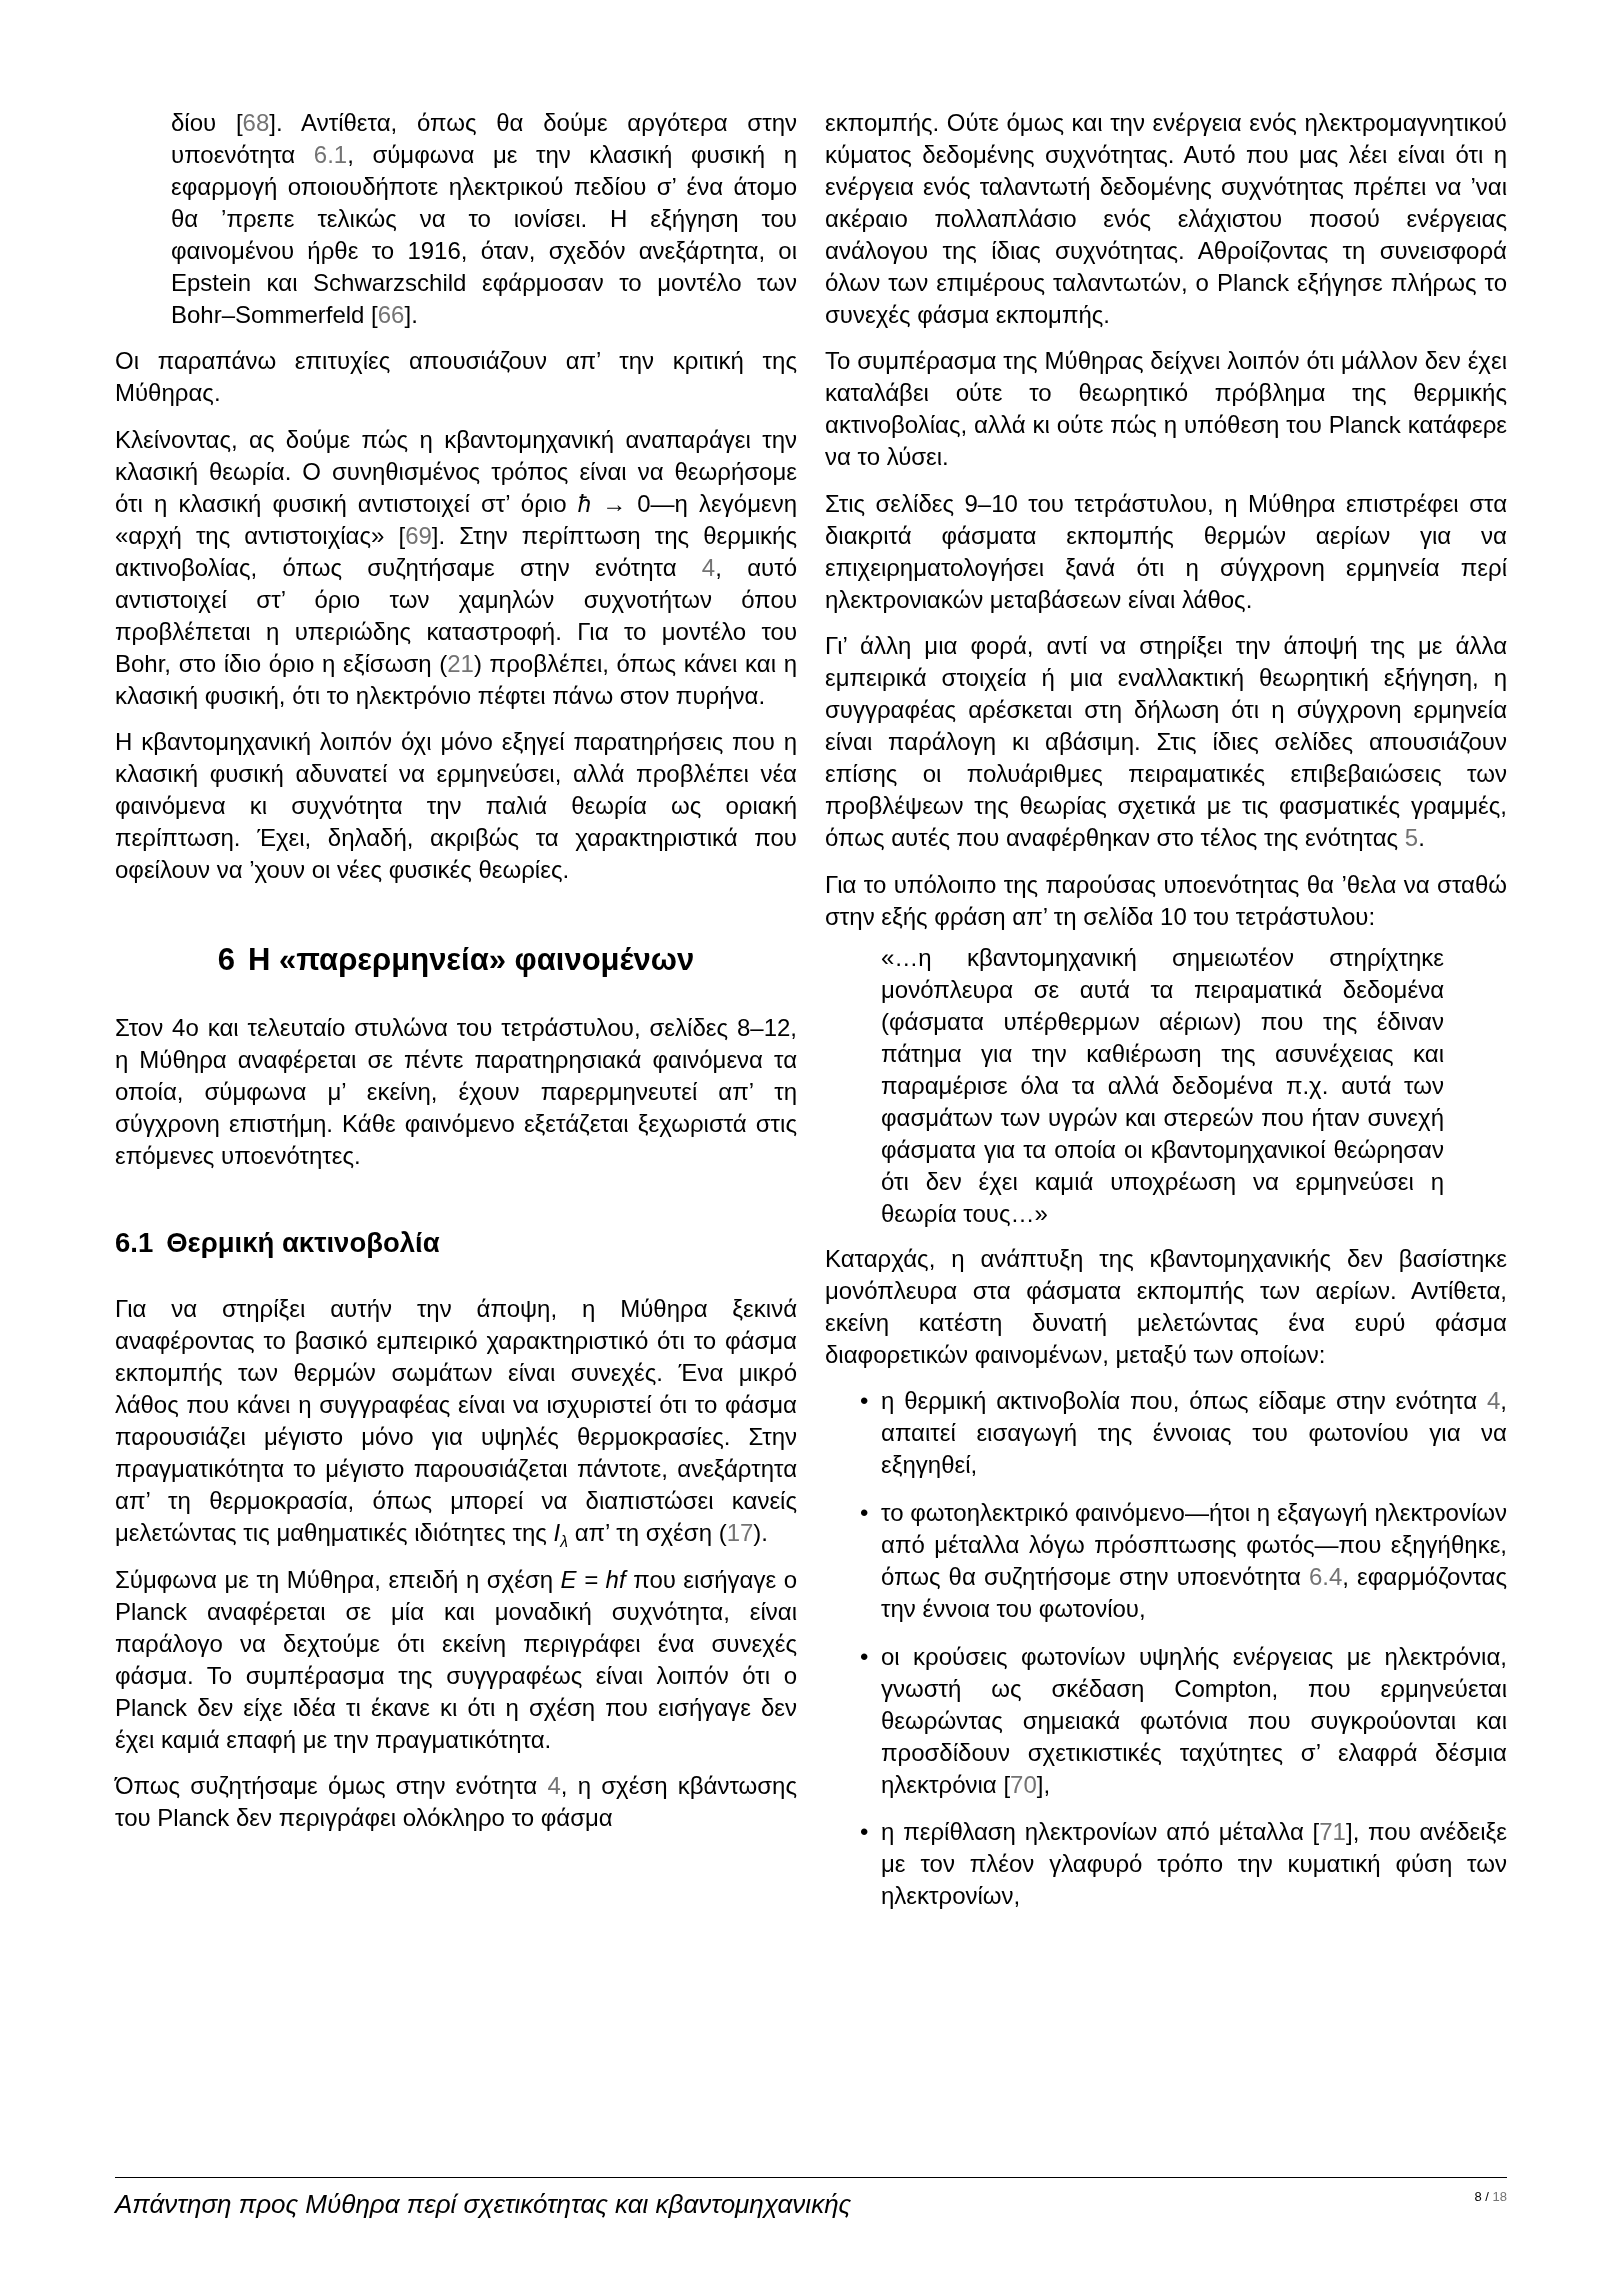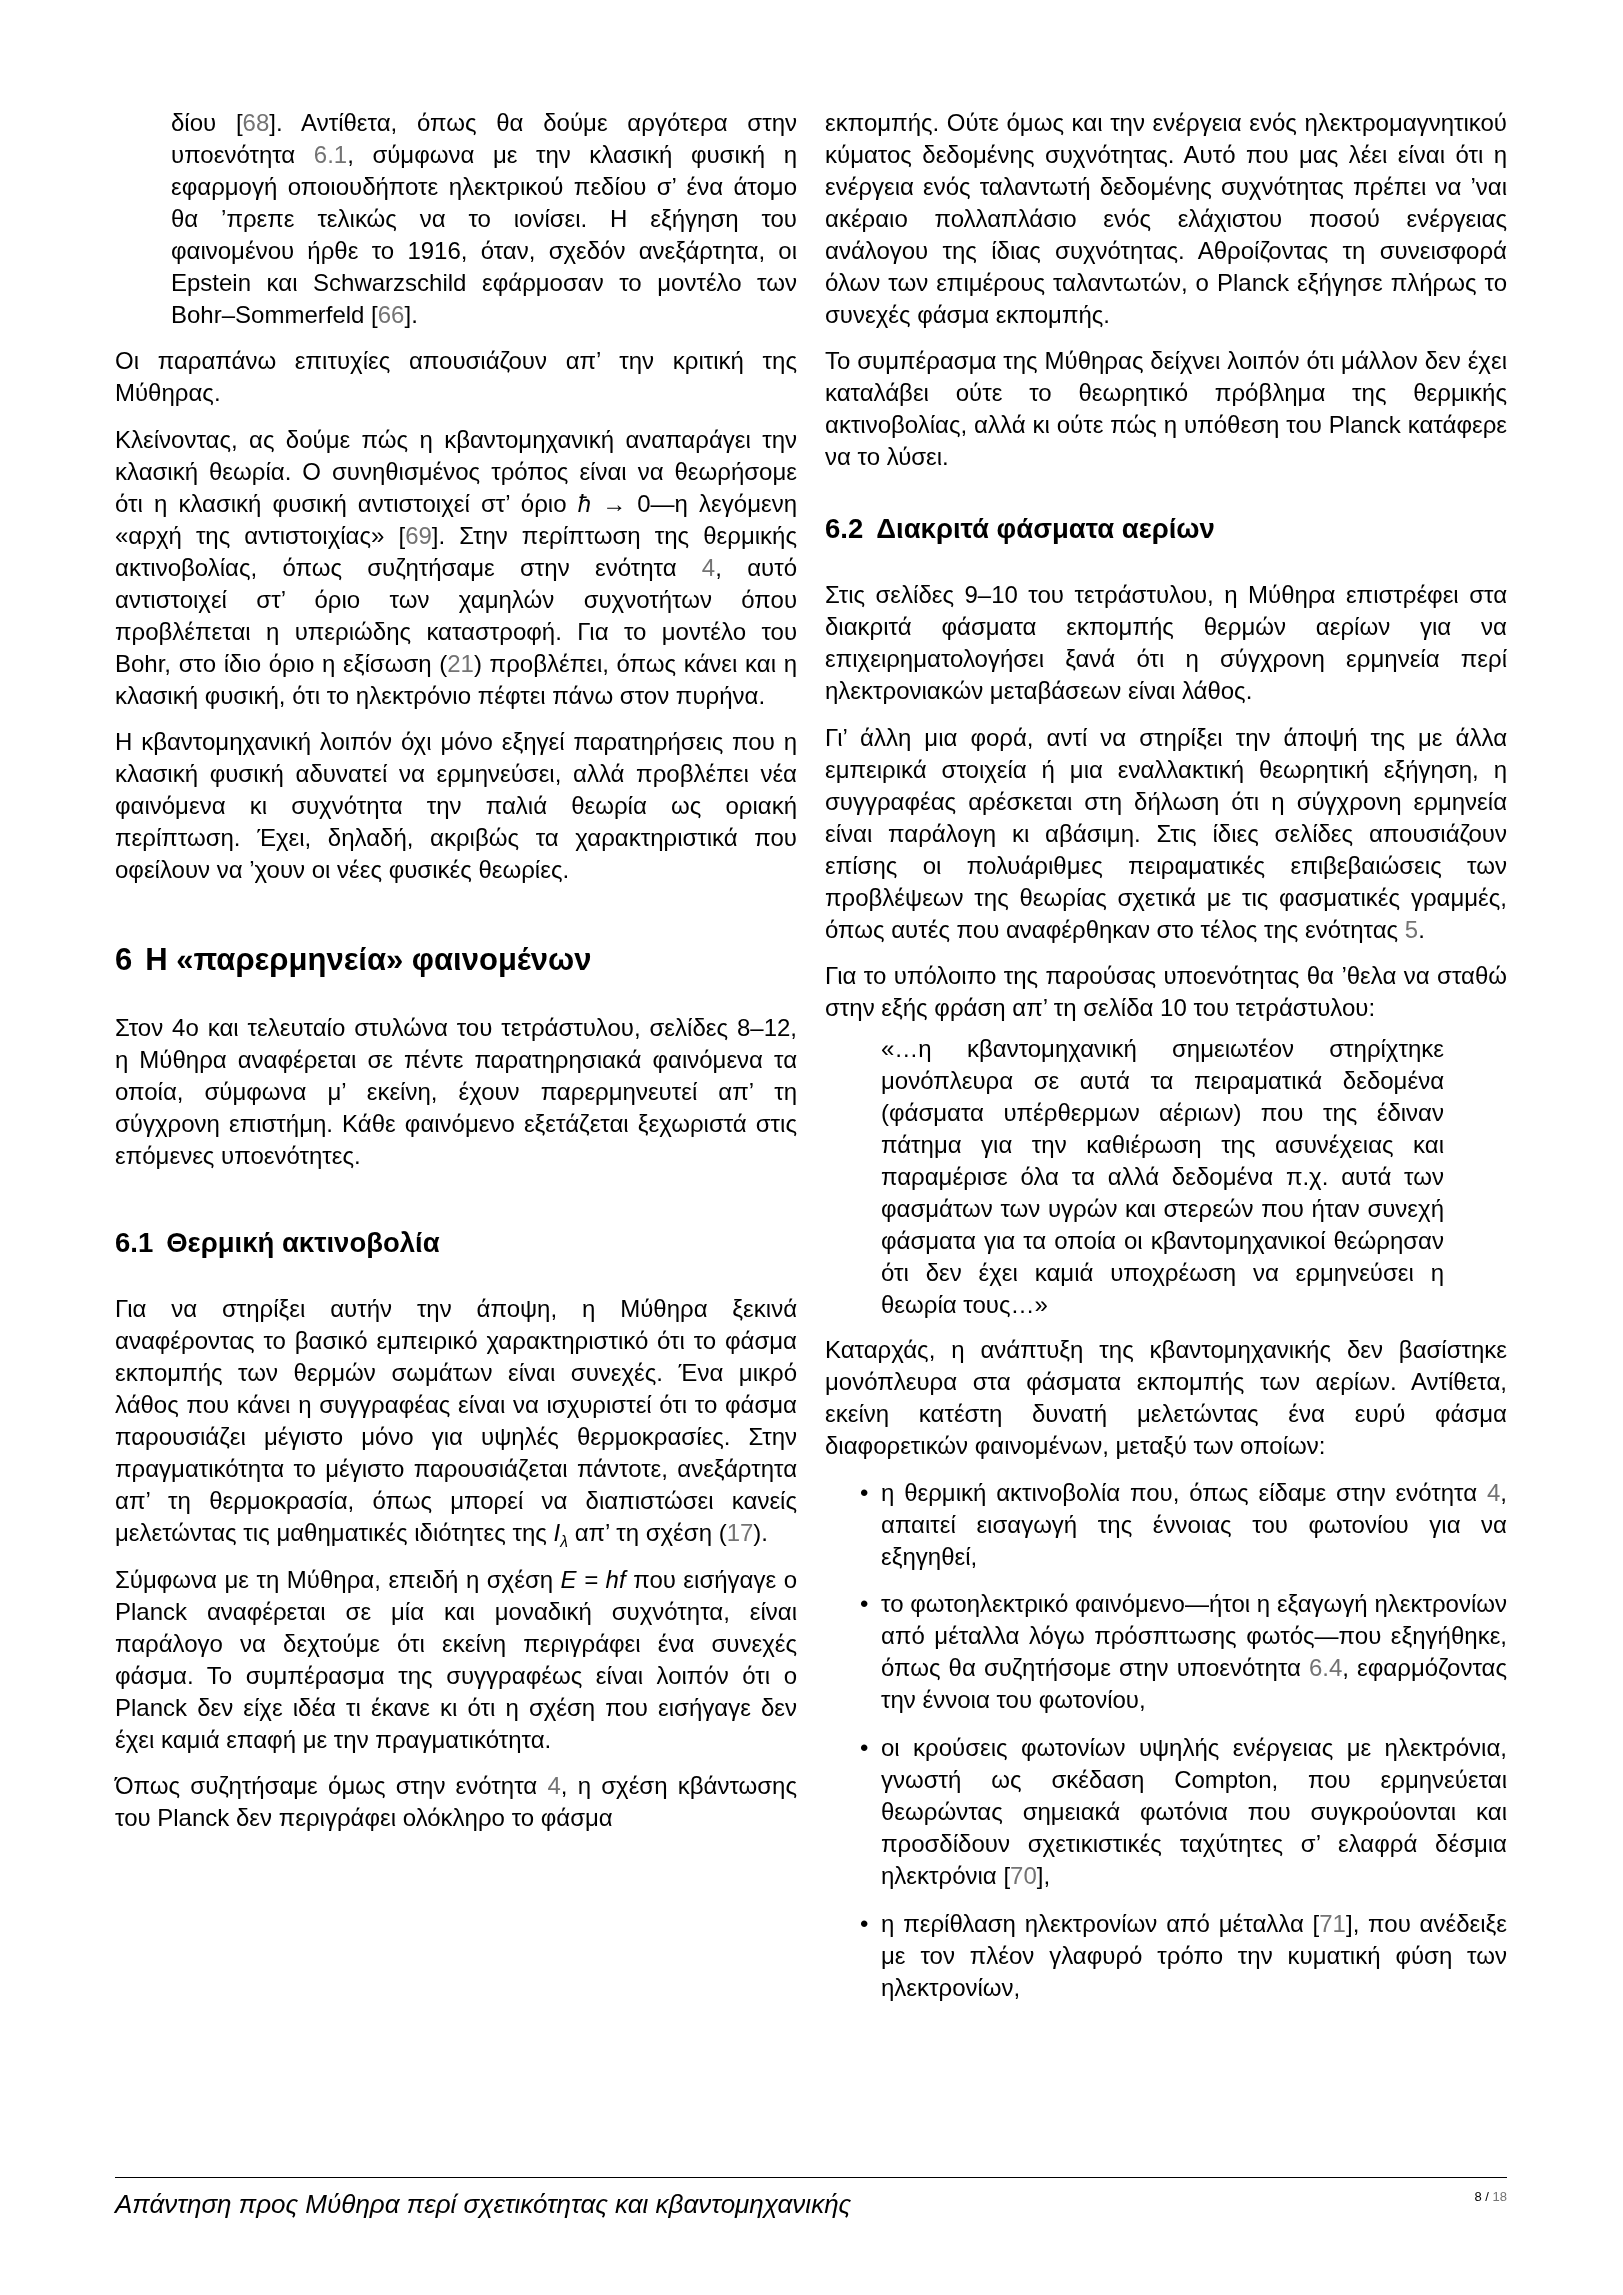--- a/index.html
+++ b/index.html
@@ -16,21 +16,21 @@
   .col.left { left: 115px; }
   .col.right { left: 825px; }
   p { margin: 0 0 14.4px 0; }
   .indent-block { margin-left: 56px; }
   .quote { margin: 9.2px 0 13px 56px; width: 563px; }
   a, .link { color: #737373; text-decoration: none; }
   .i { font-style: italic; }
   h2 {
     font-family: "Liberation Sans", sans-serif;
     font-size: 31px; font-weight: bold; line-height: 37px;
-    margin: 55px 0 34px 0; text-align: left;
+    margin: 55px 0 34px 0; text-align: center;
   }
   h3 {
     font-family: "Liberation Sans", sans-serif;
     font-size: 27.5px; font-weight: bold; line-height: 34px;
     margin: 54px 0 33px 0; text-align: left;
   }
   h2 .num, h3 .num { margin-right: 13px; }
   ul.bullets { list-style: none; margin: 0; padding: 0; }
   ul.bullets li { position: relative; padding-left: 56px; margin-bottom: 15.7px; }
   ul.bullets li .bullet { position: absolute; left: 35px; top: 0; }
@@ -70,21 +70,20 @@
 
     <p><span>Σύμφωνα με τη Μύθηρα, επειδή η σχέση </span><span class="i">E = hf</span><span> που εισήγαγε ο Planck αναφέρεται σε μία και μοναδική συχνότητα, είναι παράλογο να δεχτούμε ότι εκείνη περιγράφει ένα συνεχές φάσμα. Το συμπέρασμα της συγγραφέως είναι λοιπόν ότι ο Planck δεν είχε ιδέα τι έκανε κι ότι η σχέση που εισήγαγε δεν έχει καμιά επαφή με την πραγματικότητα.</span></p>
 
     <p><span>Όπως συζητήσαμε όμως στην ενότητα </span><a class="link">4</a><span>, η σχέση κβάντωσης του Planck δεν περιγράφει ολόκληρο το φάσμα</span></p>
   </div>
 
   <div class="col right">
     <p>εκπομπής. Ούτε όμως και την ενέργεια ενός ηλεκτρομαγνητικού κύματος δεδομένης συχνότητας. Αυτό που μας λέει είναι ότι η ενέργεια ενός ταλαντωτή δεδομένης συχνότητας πρέπει να ’ναι ακέραιο πολλαπλάσιο ενός ελάχιστου ποσού ενέργειας ανάλογου της ίδιας συχνότητας. Αθροίζοντας τη συνεισφορά όλων των επιμέρους ταλαντωτών, ο Planck εξήγησε πλήρως το συνεχές φάσμα εκπομπής.</p>
     <p>Το συμπέρασμα της Μύθηρας δείχνει λοιπόν ότι μάλλον δεν έχει καταλάβει ούτε το θεωρητικό πρόβλημα της θερμικής ακτινοβολίας, αλλά κι ούτε πώς η υπόθεση του Planck κατάφερε να το λύσει.</p>
 
-    <h3 style="margin-top:39px;"><span class="num">6.2</span><span>Διακριτά φάσματα αερίων</span></h3>
 
     <p>Στις σελίδες 9–10 του τετράστυλου, η Μύθηρα επιστρέφει στα διακριτά φάσματα εκπομπής θερμών αερίων για να επιχειρηματολογήσει ξανά ότι η σύγχρονη ερμηνεία περί ηλεκτρονιακών μεταβάσεων είναι λάθος.</p>
 
     <p><span>Γι’ άλλη μια φορά, αντί να στηρίξει την άποψή της με άλλα εμπειρικά στοιχεία ή μια εναλλακτική θεωρητική εξήγηση, η συγγραφέας αρέσκεται στη δήλωση ότι η σύγχρονη ερμηνεία είναι παράλογη κι αβάσιμη. Στις ίδιες σελίδες απουσιάζουν επίσης οι πολυάριθμες πειραματικές επιβεβαιώσεις των προβλέψεων της θεωρίας σχετικά με τις φασματικές γραμμές, όπως αυτές που αναφέρθηκαν στο τέλος της ενότητας </span><a class="link">5</a><span>.</span></p>
 
     <p style="margin-bottom:6.5px;">Για το υπόλοιπο της παρούσας υποενότητας θα ’θελα να σταθώ στην εξής φράση απ’ τη σελίδα 10 του τετράστυλου:</p>
 
     <p class="quote">«…η κβαντομηχανική σημειωτέον στηρίχτηκε μονόπλευρα σε αυτά τα πειραματικά δεδομένα (φάσματα υπέρθερμων αέριων) που της έδιναν πάτημα για την καθιέρωση της ασυνέχειας και παραμέρισε όλα τα αλλά δεδομένα π.χ. αυτά των φασμάτων των υγρών και στερεών που ήταν συνεχή φάσματα για τα οποία οι κβαντομηχανικοί θεώρησαν ότι δεν έχει καμιά υποχρέωση να ερμηνεύσει η θεωρία τους…»</p>
 
     <p>Καταρχάς, η ανάπτυξη της κβαντομηχανικής δεν βασίστηκε μονόπλευρα στα φάσματα εκπομπής των αερίων. Αντίθετα, εκείνη κατέστη δυνατή μελετώντας ένα ευρύ φάσμα διαφορετικών φαινομένων, μεταξύ των οποίων:</p>

